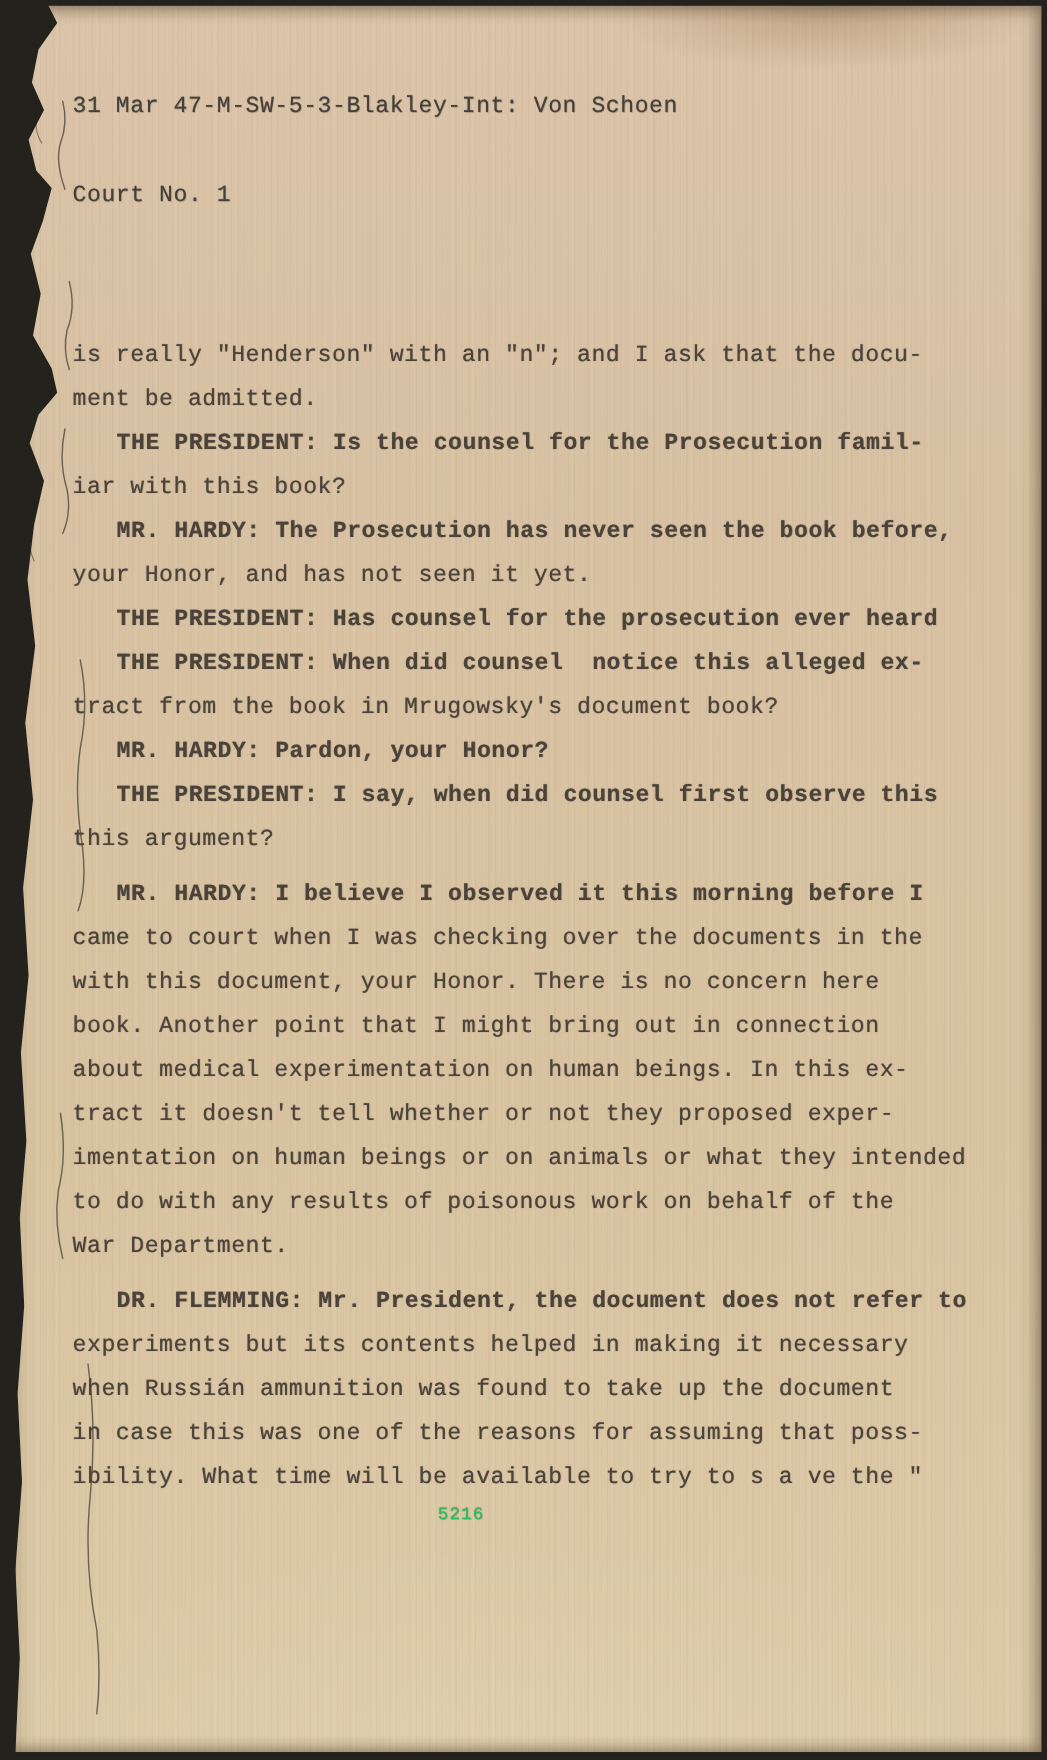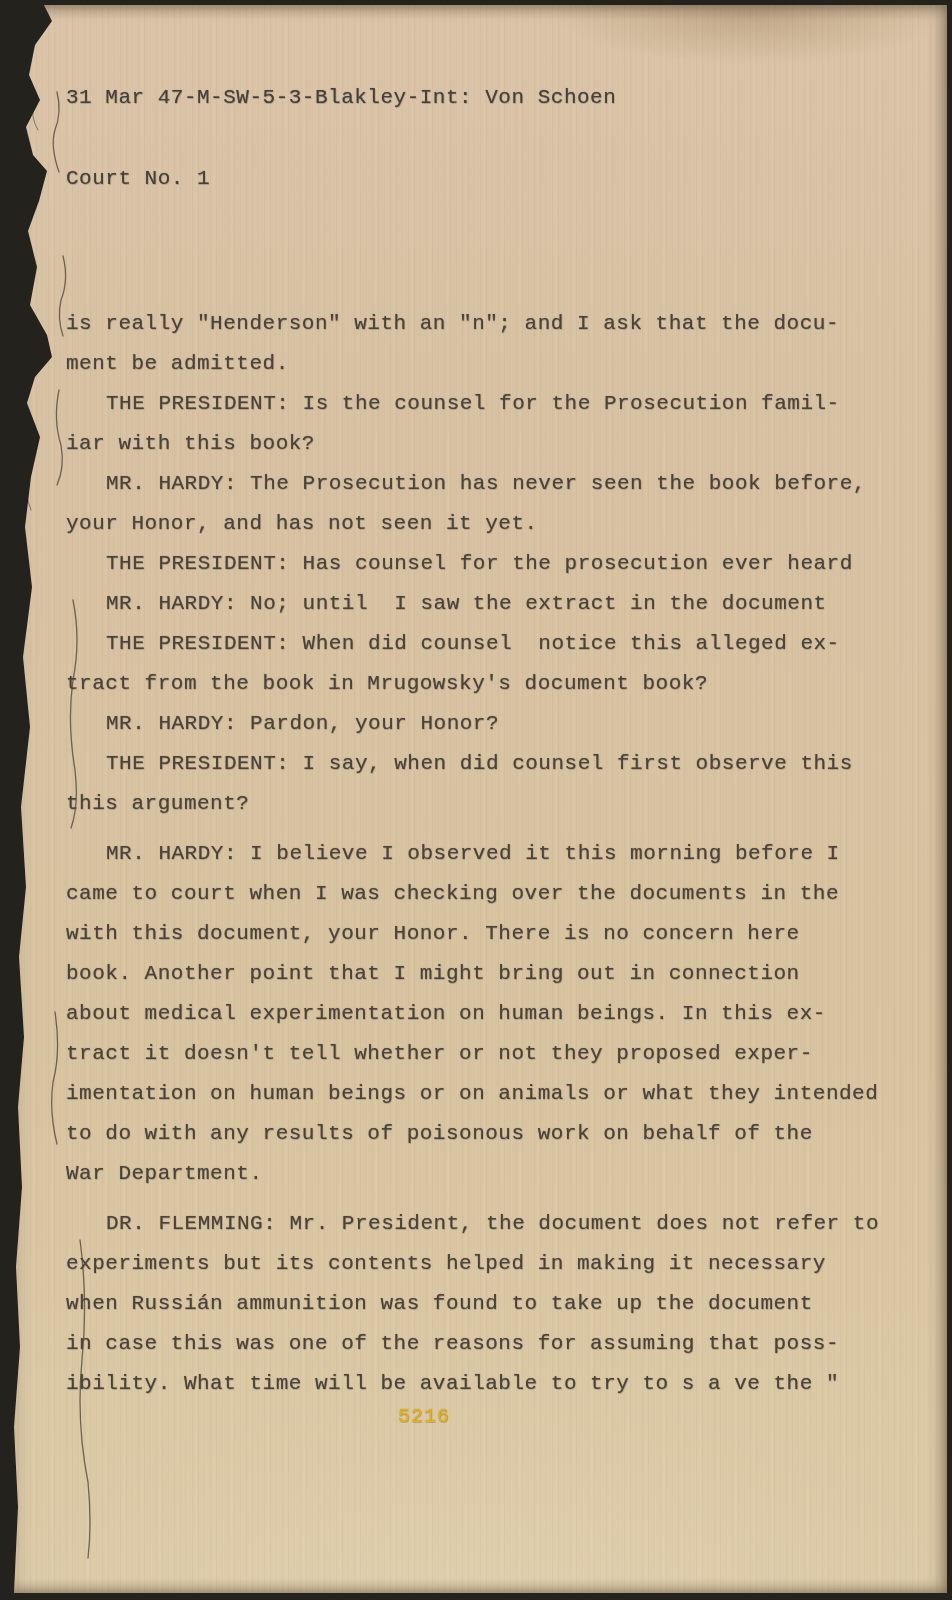--- a/index.html
+++ b/index.html
@@ -40,25 +40,25 @@
     color:#4b433a;
     text-shadow: 0 0 1px rgba(75,67,58,0.55), 0.6px 0.6px 0 rgba(75,67,58,0.22);
     white-space:pre;
   }
   .content{
     position:absolute;left:66px;top:30px;right:14px;
   }
   .doc-header{font-size:21px;line-height:27px;letter-spacing:0.5px;color:#46403a;}
   .transcript{margin-top:58px;font-size:21px;line-height:40px;letter-spacing:0.5px;}
   .line{height:40px;}
-  .line.indent{padding-left:40px;}
+  .line.indent{padding-left:40px;font-weight:bold;}
   .line.gap{margin-top:10px;}
   .page-number{
-    font-size:20px;line-height:26px;letter-spacing:1px;
-    padding-left:332px;color:#eab308;
+    font-size:16px;line-height:26px;letter-spacing:1px;
+    padding-left:332px;color:#22c55e;
   }
 </style>
 </head>
 <body>
 
 <div class="scan">
   <div class="paper"></div>
 
   <svg class="cracks" width="952" height="1600" viewBox="0 0 952 1600">
     <g fill="none" stroke="#332d25" stroke-width="1.3" opacity="0.65" stroke-linecap="round">
@@ -83,21 +83,20 @@
     </div>
 
     <div class="transcript">
         <div class="line typed">is really "Henderson" with an "n"; and I ask that the docu-</div>
         <div class="line typed">ment be admitted.</div>
         <div class="line typed indent">THE PRESIDENT: Is the counsel for the Prosecution famil-</div>
         <div class="line typed">iar with this book?</div>
         <div class="line typed indent">MR. HARDY: The Prosecution has never seen the book before,</div>
         <div class="line typed">your Honor, and has not seen it yet.</div>
         <div class="line typed indent">THE PRESIDENT: Has counsel for the prosecution ever heard</div>
-        <div class="line typed indent">MR. HARDY: No; until  I saw the extract in the document</div>
         <div class="line typed indent">THE PRESIDENT: When did counsel  notice this alleged ex-</div>
         <div class="line typed">tract from the book in Mrugowsky's document book?</div>
         <div class="line typed indent">MR. HARDY: Pardon, your Honor?</div>
         <div class="line typed indent">THE PRESIDENT: I say, when did counsel first observe this</div>
         <div class="line typed">this argument?</div>
         <div class="line typed indent gap">MR. HARDY: I believe I observed it this morning before I</div>
         <div class="line typed">came to court when I was checking over the documents in the</div>
         <div class="line typed">with this document, your Honor. There is no concern here</div>
         <div class="line typed">book. Another point that I might bring out in connection</div>
         <div class="line typed">about medical experimentation on human beings. In this ex-</div>

